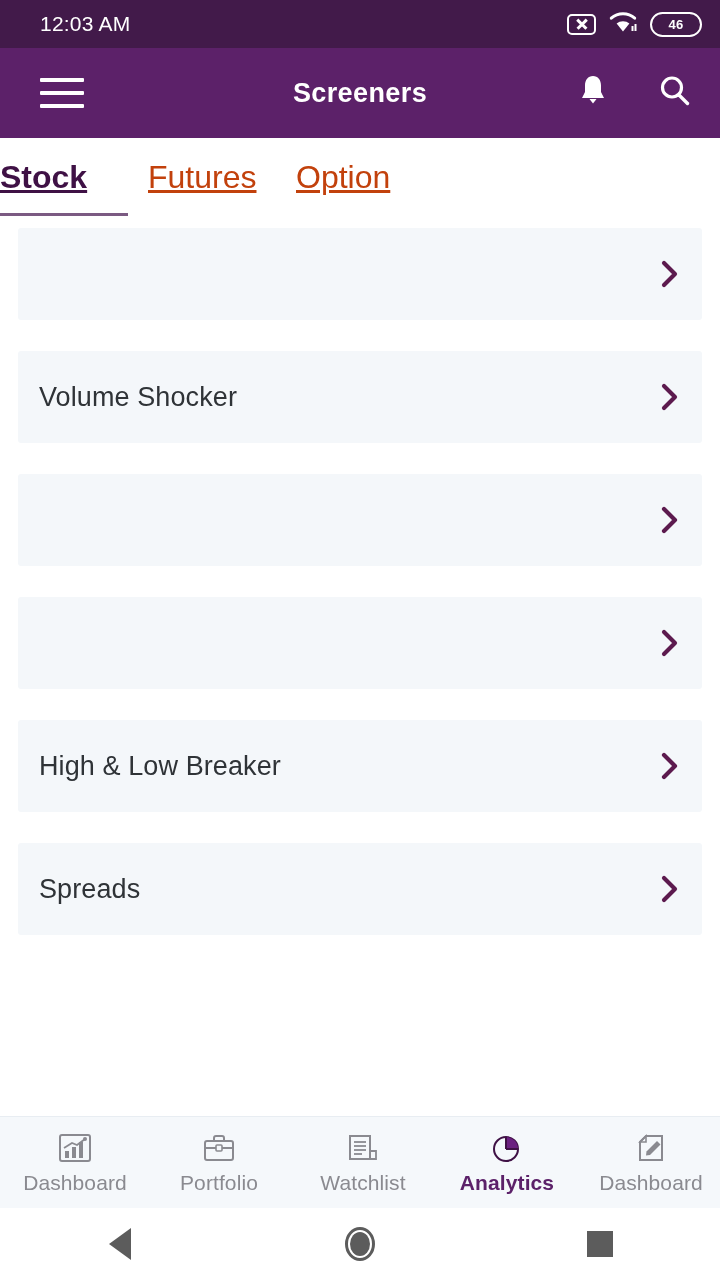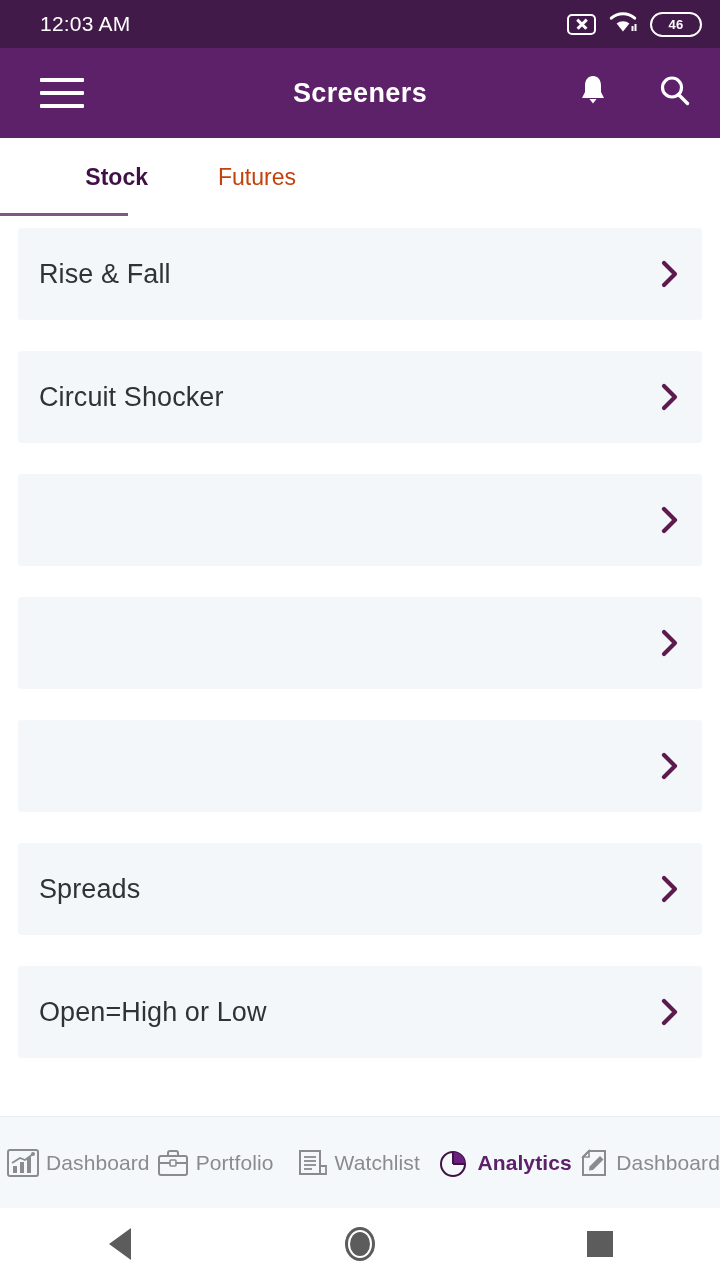--- a/index.html
+++ b/index.html
@@ -82,23 +82,24 @@
   
   #tabs {
     height:78px;
     background:#ffffff;
     display:flex;
     align-items:center;
     position:relative;
   }
   .tab {
     width:148px;
-    text-align:right;
-    font-size:23px;
+    text-align:left;
+    font-size:32px;
     cursor:pointer;
+    text-decoration:underline;
   }
   .tab.active { color:#3F1145; font-weight:bold; }
   .tab.inactive { color:#c2410c; }
   #tab-underline {
     position:absolute;
     left:0; bottom:0;
     width:128px; height:3px;
     background:#7B5A82;
   }
 
@@ -135,21 +136,21 @@
     left:0; bottom:72px;
     width:720px; height:92px;
     background:#F5F8FB;
     border-top:1px solid #E8EDF2;
     display:flex;
     align-items:center;
   }
   .nav-item {
     flex:1;
     display:flex;
-    flex-direction:row;
+    flex-direction:column;
     align-items:center;
     gap:6px;
     cursor:pointer;
     padding-left:6px;
   }
   .nav-label { font-size:21px; color:#8A8A90; letter-spacing:.1px; }
   .nav-item.active .nav-label { color:#5C2169; font-weight:bold; }
   .nav-icon { height:34px; display:flex; align-items:center; justify-content:center; }
 
   
@@ -217,84 +218,77 @@
         <circle cx="14" cy="13.5" r="9.5" stroke="#ffffff" stroke-width="3.2" fill="none"></circle>
         <line x1="21" y1="21" x2="29.5" y2="29.5" stroke="#ffffff" stroke-width="3.4" stroke-linecap="round"></line>
       </svg>
     </span>
   </div>
 </div>
 
 <div id="tabs">
   <div class="tab active">Stock</div>
   <div class="tab inactive">Futures</div>
+  <div class="tab inactive">Option</div>
   <div id="tab-underline"></div>
 </div>
 
 <div id="screener-list">
 
   <div class="screener-card">
-    <div class="screener-label">Rise &amp; Fall</div>
-    <span class="chevron">
-      <svg width="20" height="32" viewBox="0 0 20 32">
-          <polyline points="4,5 15,16 4,27" stroke="#5C1A4E" stroke-width="4.2" fill="none" stroke-linecap="round" stroke-linejoin="round"></polyline>
-        </svg>
-    </span>
-  </div>
-
-  <div class="screener-card">
-    <div class="screener-label">Circuit Shocker</div>
-    <span class="chevron">
-      <svg width="20" height="32" viewBox="0 0 20 32">
-          <polyline points="4,5 15,16 4,27" stroke="#5C1A4E" stroke-width="4.2" fill="none" stroke-linecap="round" stroke-linejoin="round"></polyline>
-        </svg>
-    </span>
-  </div>
-
-  <div class="screener-card">
-    <span class="chevron">
-      <svg width="20" height="32" viewBox="0 0 20 32">
-          <polyline points="4,5 15,16 4,27" stroke="#5C1A4E" stroke-width="4.2" fill="none" stroke-linecap="round" stroke-linejoin="round"></polyline>
-        </svg>
-    </span>
-  </div>
-
-  <div class="screener-card">
-    <span class="chevron">
-      <svg width="20" height="32" viewBox="0 0 20 32">
-          <polyline points="4,5 15,16 4,27" stroke="#5C1A4E" stroke-width="4.2" fill="none" stroke-linecap="round" stroke-linejoin="round"></polyline>
-        </svg>
-    </span>
-  </div>
-
-  <div class="screener-card">
+    <span class="chevron">
+      <svg width="20" height="32" viewBox="0 0 20 32">
+          <polyline points="4,5 15,16 4,27" stroke="#5C1A4E" stroke-width="4.2" fill="none" stroke-linecap="round" stroke-linejoin="round"></polyline>
+        </svg>
+    </span>
+  </div>
+
+  <div class="screener-card">
+    <div class="screener-label">Volume Shocker</div>
+    <span class="chevron">
+      <svg width="20" height="32" viewBox="0 0 20 32">
+          <polyline points="4,5 15,16 4,27" stroke="#5C1A4E" stroke-width="4.2" fill="none" stroke-linecap="round" stroke-linejoin="round"></polyline>
+        </svg>
+    </span>
+  </div>
+
+  <div class="screener-card">
+    <span class="chevron">
+      <svg width="20" height="32" viewBox="0 0 20 32">
+          <polyline points="4,5 15,16 4,27" stroke="#5C1A4E" stroke-width="4.2" fill="none" stroke-linecap="round" stroke-linejoin="round"></polyline>
+        </svg>
+    </span>
+  </div>
+
+  <div class="screener-card">
+    <span class="chevron">
+      <svg width="20" height="32" viewBox="0 0 20 32">
+          <polyline points="4,5 15,16 4,27" stroke="#5C1A4E" stroke-width="4.2" fill="none" stroke-linecap="round" stroke-linejoin="round"></polyline>
+        </svg>
+    </span>
+  </div>
+
+  <div class="screener-card">
+    <div class="screener-label">High &amp; Low Breaker</div>
     <span class="chevron">
       <svg width="20" height="32" viewBox="0 0 20 32">
           <polyline points="4,5 15,16 4,27" stroke="#5C1A4E" stroke-width="4.2" fill="none" stroke-linecap="round" stroke-linejoin="round"></polyline>
         </svg>
     </span>
   </div>
 
   <div class="screener-card">
     <div class="screener-label">Spreads</div>
     <span class="chevron">
       <svg width="20" height="32" viewBox="0 0 20 32">
           <polyline points="4,5 15,16 4,27" stroke="#5C1A4E" stroke-width="4.2" fill="none" stroke-linecap="round" stroke-linejoin="round"></polyline>
         </svg>
     </span>
   </div>
 
-  <div class="screener-card">
-    <div class="screener-label">Open=High or Low</div>
-    <span class="chevron">
-      <svg width="20" height="32" viewBox="0 0 20 32">
-          <polyline points="4,5 15,16 4,27" stroke="#5C1A4E" stroke-width="4.2" fill="none" stroke-linecap="round" stroke-linejoin="round"></polyline>
-        </svg>
-    </span>
-  </div>
 
 </div>
 
 <div id="bottom-nav">
 
   <div class="nav-item">
     <span class="nav-icon">
       <svg width="34" height="30" viewBox="0 0 34 30">
         <rect x="2" y="2" width="30" height="26" rx="2" stroke="#8A8A90" stroke-width="2" fill="none"></rect>
         <rect x="7" y="18" width="4" height="7" fill="#8A8A90"></rect>

